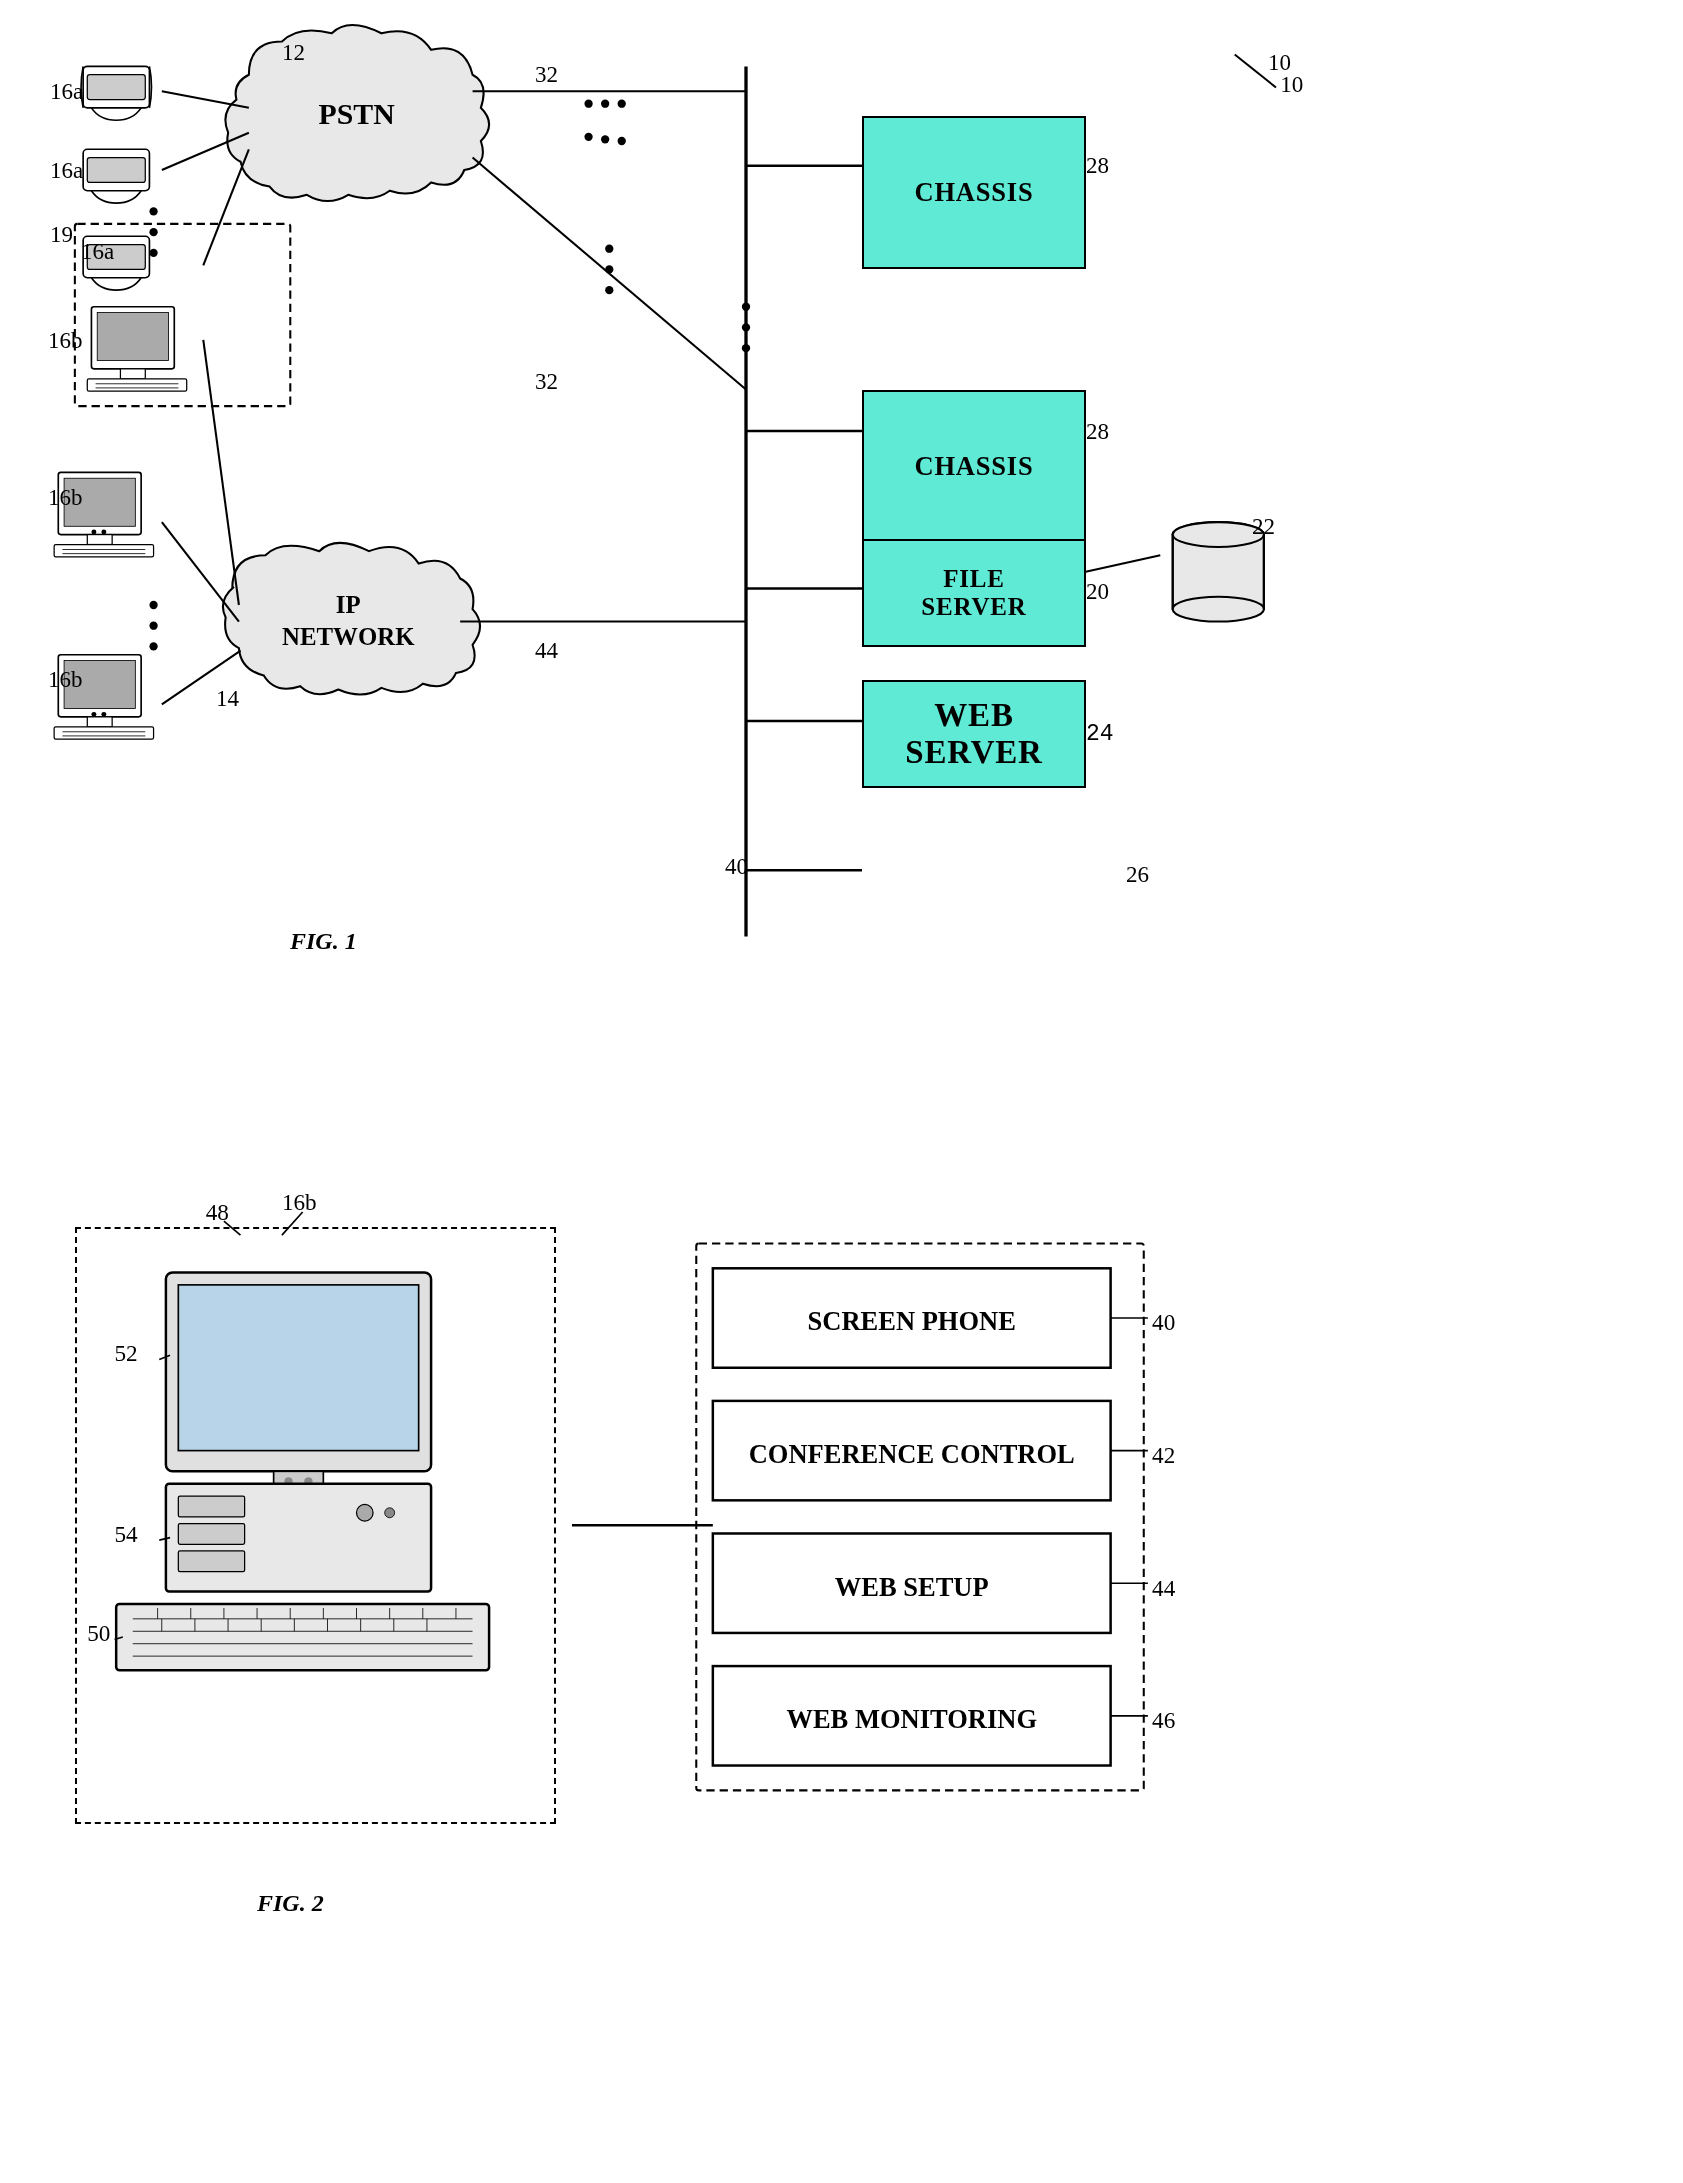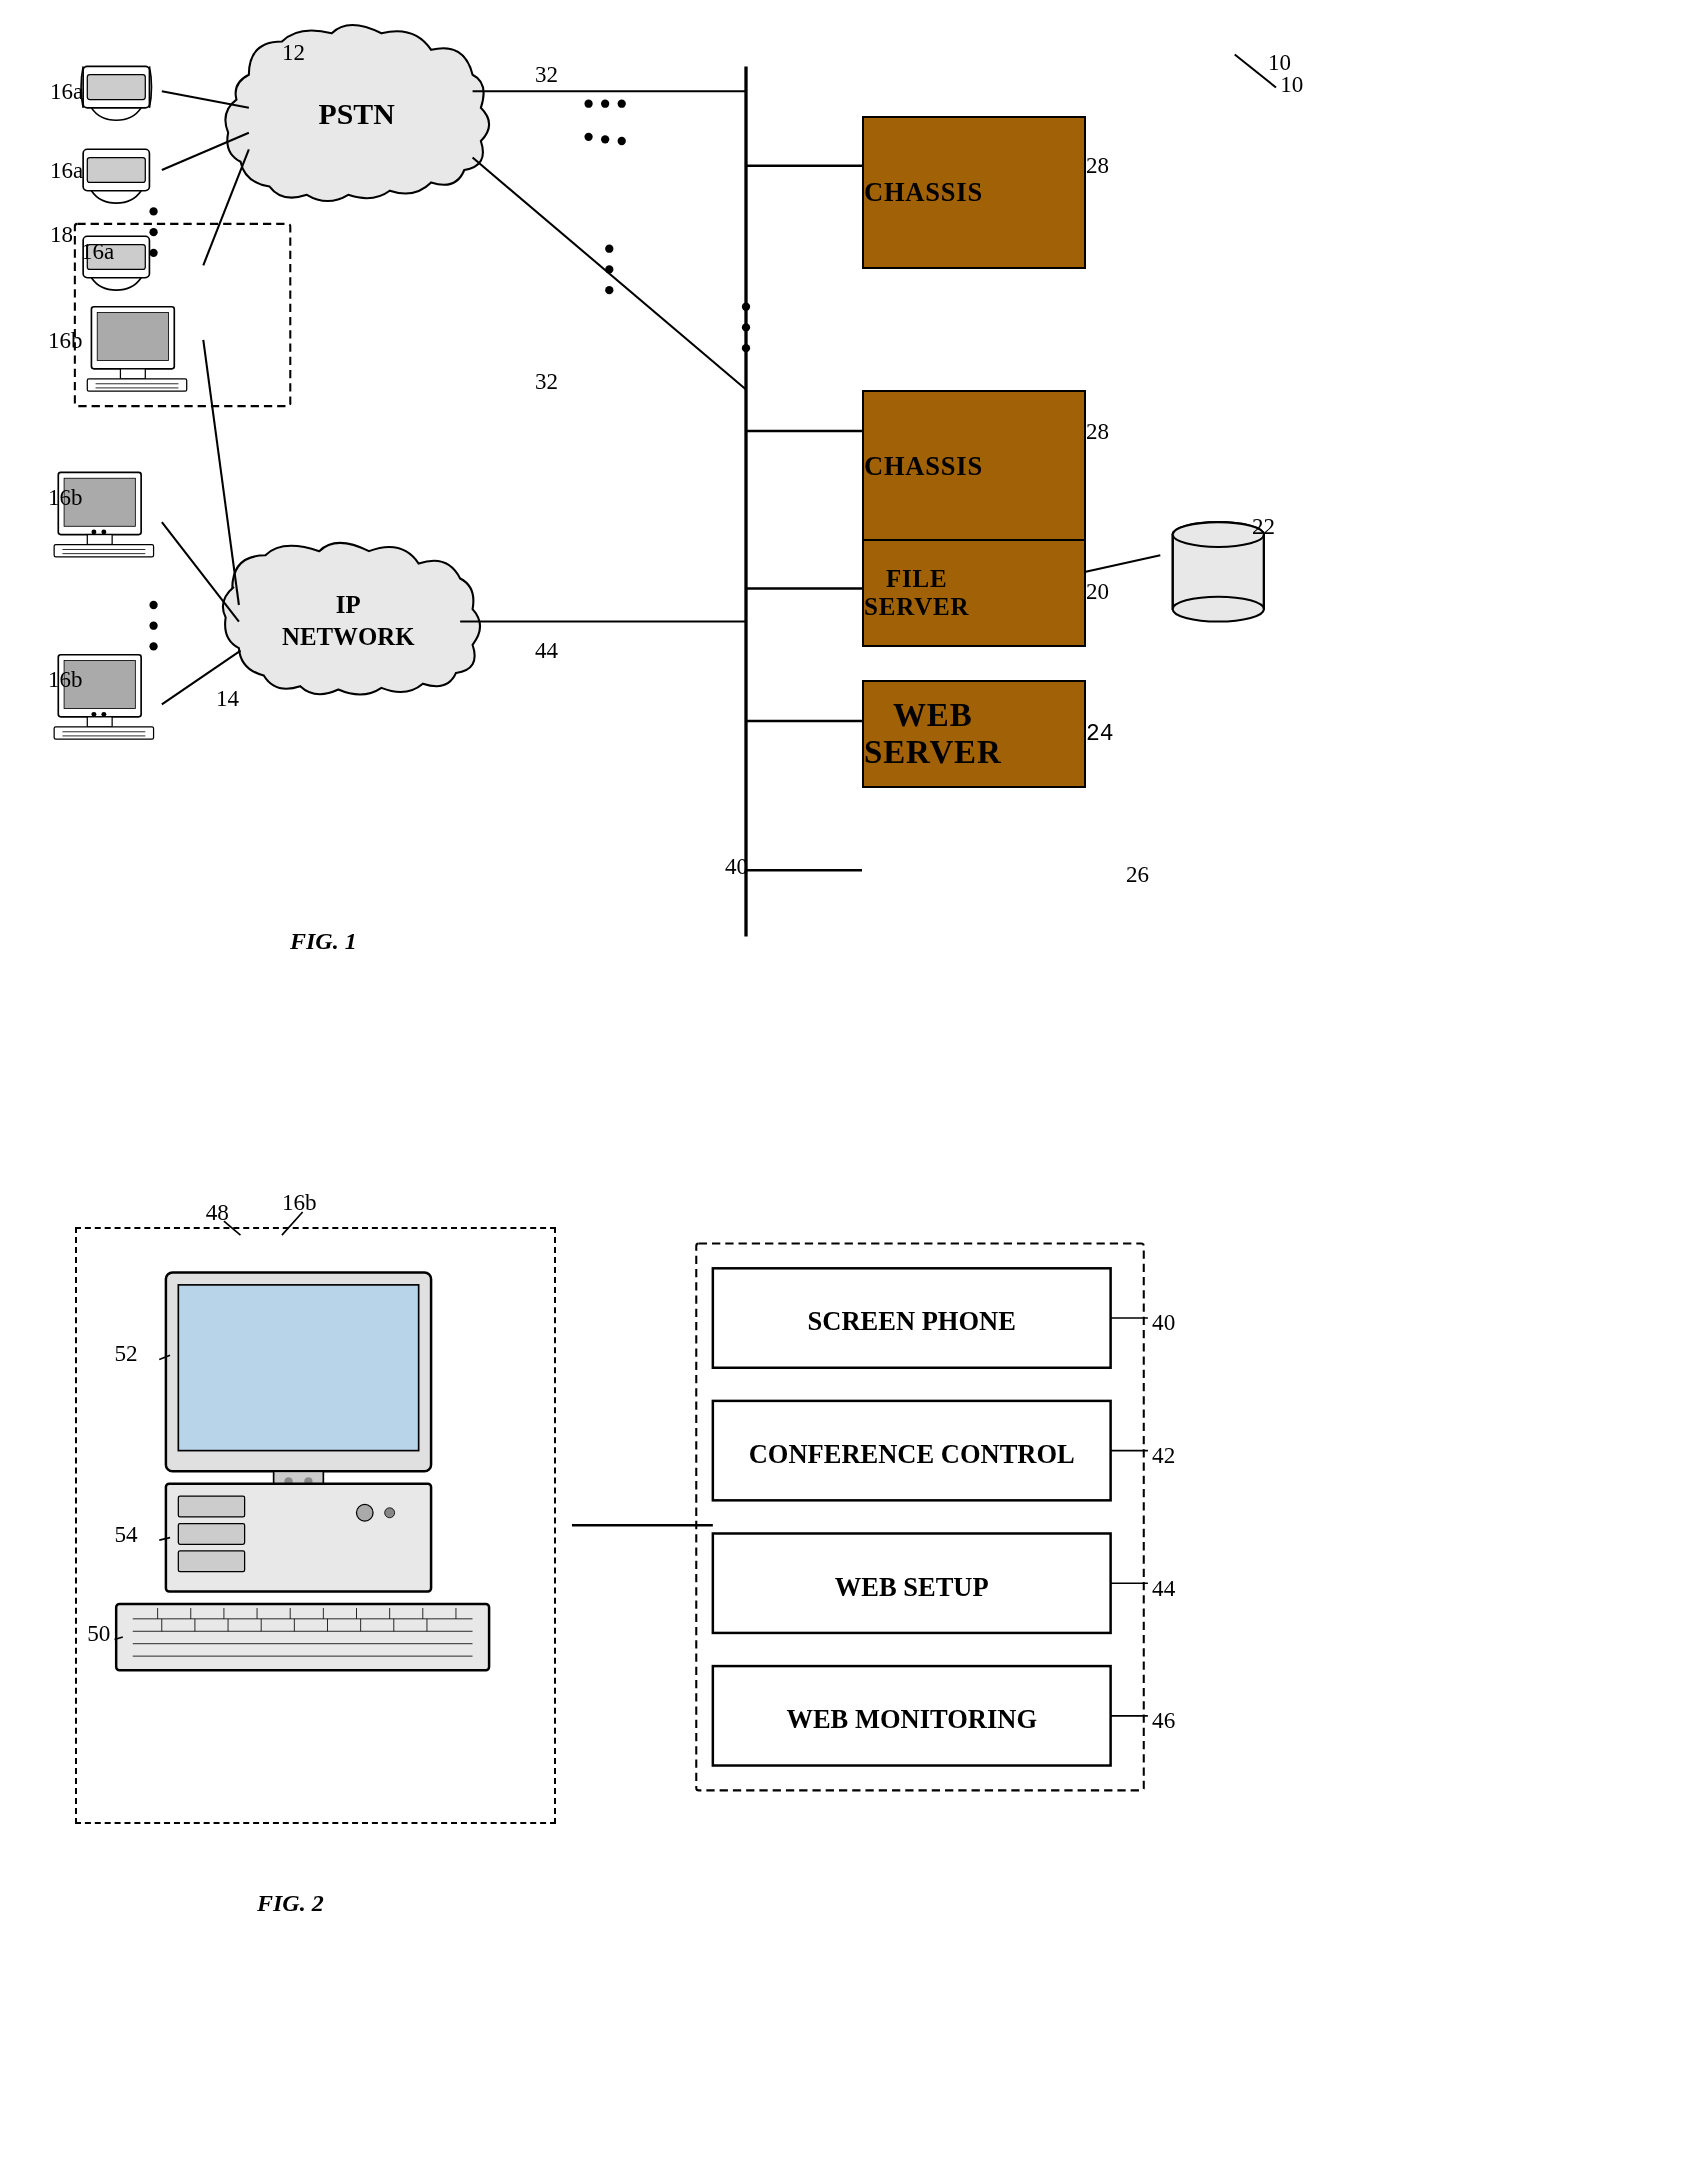--- a/index.html
+++ b/index.html
@@ -33,24 +33,24 @@
       position: absolute;
       font-size: 23px;
       font-family: 'Times New Roman', Times, serif;
       color: #000;
     }
 
     
     .box {
       position: absolute;
       border: 2.5px solid #000;
-      background: #a16207;
+      background: #5eead4;
       display: flex;
       align-items: center;
-      justify-content: flex-start;
+      justify-content: center;
       text-align: center;
       font-size: 25px;
       font-weight: bold;
       letter-spacing: 0.8px;
     }
 
     
     svg.connections {
       position: absolute;
       top: 0;
@@ -250,21 +250,21 @@
       <span>WEB<br>SERVER</span>
     </div>
 
 
     <div class="label" style="left:1243px; top:25px;">
       <span>10</span>
     </div>
 
     <div class="label" style="left:257px; top:15px;">12</div>
     <div class="label" style="left:191px; top:661px;">14</div>
-    <div class="label" style="left:25px; top:197px;">18</div>
+    <div class="label" style="left:25px; top:197px;">19</div>
     <div class="label" style="left:1061px; top:554px;">20</div>
     <div class="label" style="left:1227px; top:489px;">22</div>
     <div class="label" style="left:1061px; top:696px;font-family:Liberation Mono, monospace;">24</div>
     <div class="label" style="left:1061px; top:837px;padding-left:40px;">26</div>
     <div class="label" style="left:1061px; top:128px;">28</div>
     <div class="label" style="left:1061px; top:394px;">28</div>
     <div class="label" style="left:700px; top:829px;">40</div>
     <div class="label" style="left:510px; top:37px;">32</div>
     <div class="label" style="left:510px; top:344px;">32</div>
     <div class="label" style="left:510px; top:613px;">44</div>

